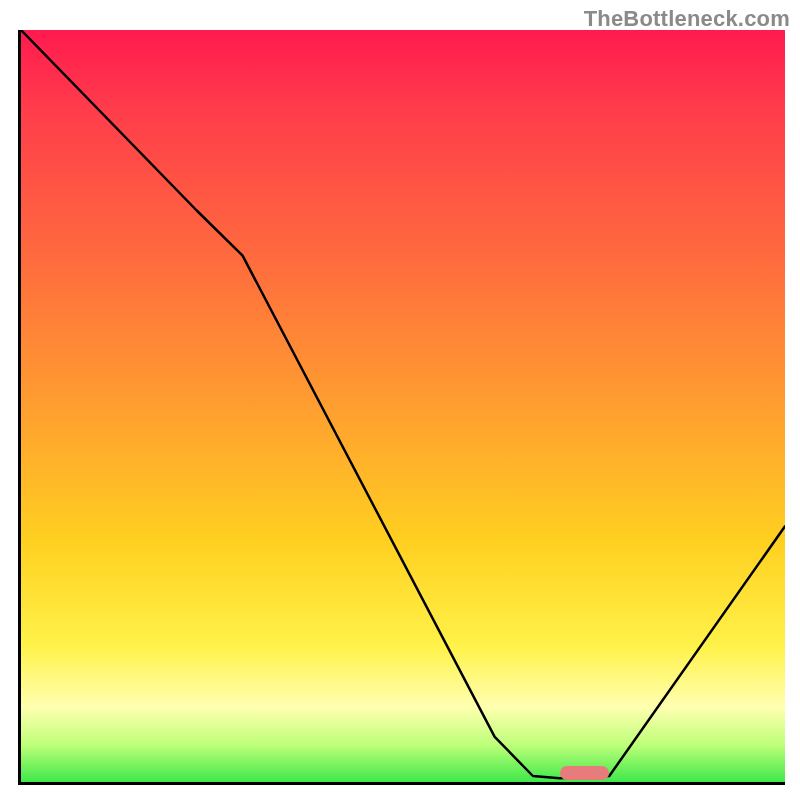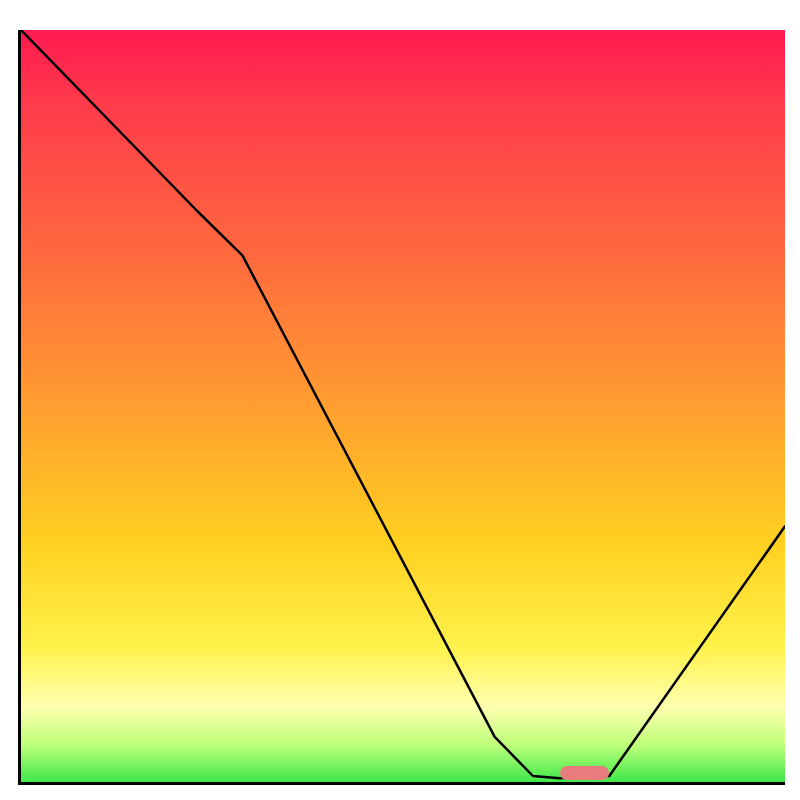--- a/index.html
+++ b/index.html
@@ -69,20 +69,21 @@
     font-weight: 700;
     color: #8a8a8a;
     letter-spacing: 0.2px;
   }
 </style>
 </head>
 <body>
 
 <div class="chart-wrap">
 
+  <div class="watermark">TheBottleneck.com</div>
 
   <div class="plot-area">
     <div class="gradient-bg"></div>
 
     <svg class="curve-svg" viewBox="0 0 764 752" preserveAspectRatio="none">
       <path fill="none" stroke="#000000" stroke-width="2.5" stroke-linejoin="round" stroke-linecap="round" d="M 0.0 0.0 L 175.7 180.5 L 221.6 225.6 L 473.7 706.9 L 511.9 746.0 L 538.6 748.2 L 588.3 746.0 L 764.0 496.3"></path>
     </svg>
 
     <div class="marker" style="left: 538.62px; width: 49.66px;"></div>
   </div>

